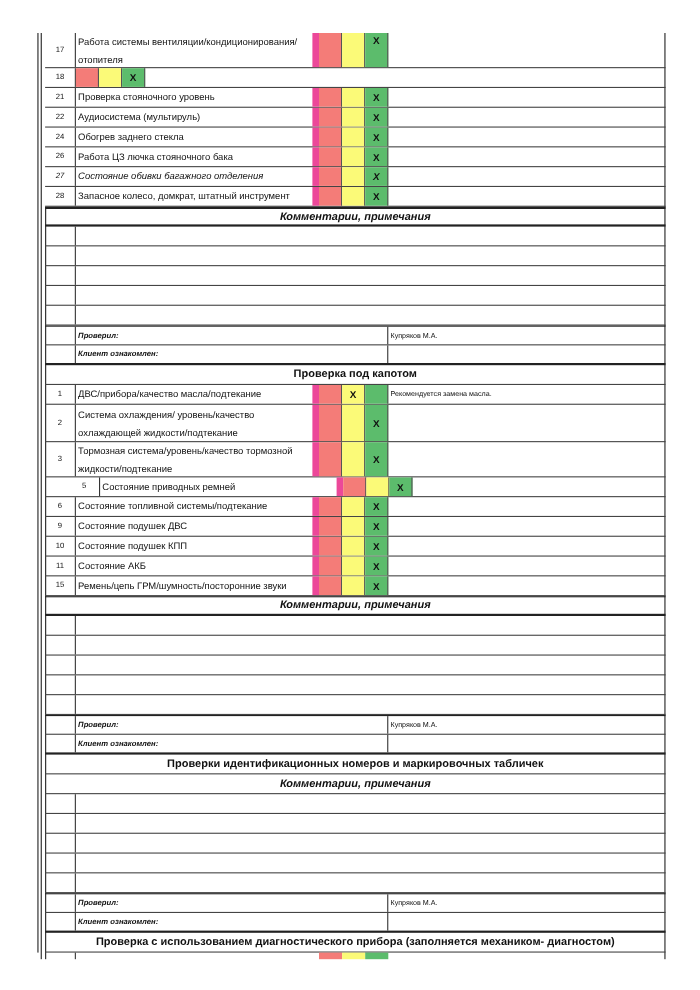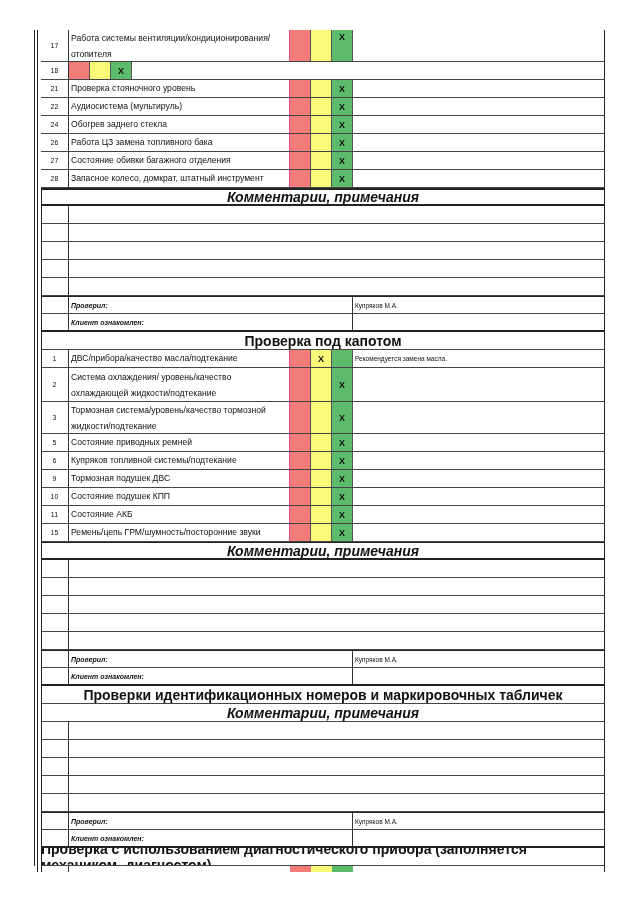--- a/index.html
+++ b/index.html
@@ -5,28 +5,28 @@
   html, body { margin: 0; padding: 0; background: #ffffff; }
   body { width: 636px; height: 900px; position: relative; overflow: hidden;
          font-family: "Liberation Sans", "DejaVu Sans", sans-serif; color: #111; }
   .page { position: absolute; left: 0; top: 0; width: 636px; height: 900px; }
   .outer-line { position: absolute; background: #222; width: 1px; }
   .sheet { position: absolute; left: 41px; top: 30px; width: 564px; }
   .row { position: relative; display: flex; border-bottom: 1px solid #444; box-sizing: border-box; }
   .row.thick { border-bottom: 2px solid #222; }
   .cell { box-sizing: border-box; display: flex; align-items: center; overflow: hidden; }
   .num { width: 28px; justify-content: center; font-size: 7px; border-right: 1px solid #333; height: 100%; }
-  .name { width: 221px; font-size: 8.6px; padding-left: 2px; line-height: 17px; border-right: 1px solid #ec4899; height: 100%; }
+  .name { width: 221px; font-size: 8.6px; padding-left: 2px; line-height: 17px; border-right: 6px solid #ec4899; height: 100%; }
   .red { width: 21px; background: #f47c78; border-right: 1px solid #555; height: 100%; justify-content: center; }
   .yellow { width: 21px; background: #fbfa78; border-right: 1px solid #555; height: 100%; justify-content: center; }
   .green { width: 21px; background: #5cbc6c; border-right: 1px solid #555; height: 100%; justify-content: center; }
   .mark { font-size: 9px; font-weight: bold; }
   .top-mark { align-items: flex-start; padding-top: 2px; }
   .note { flex: 1; font-size: 6.5px; padding-left: 2px; height: 100%; }
-  .section { justify-content: center; width: 100%; font-size: 14px; font-weight: bold; height: 100%; }
+  .section { justify-content: center; width: 100%; font-size: 10px; font-weight: bold; height: 100%; }
   .section.italic { font-style: italic; }
   .blank-num { width: 28px; border-right: 1px solid #333; height: 100%; }
   .blank-rest { flex: 1; height: 100%; }
   .sig-label { width: 284px; font-size: 7px; font-weight: bold; font-style: italic; padding-left: 2px; border-right: 1px solid #333; height: 100%; }
   .sig-value { flex: 1; font-size: 6.5px; padding-left: 2px; height: 100%; }
   .sig-value.sub { align-items: flex-end; font-size: 5px; color: #888; padding-bottom: 1px; }
   .h18 { height: 18px; }
   .partial { height: 6px; border-bottom: none; }
   .partial .red, .partial .yellow, .partial .green { border-right: none; }
 </style>
@@ -86,29 +86,29 @@
           <div class="cell name">Обогрев заднего стекла</div>
           <div class="cell red"></div>
           <div class="cell yellow"></div>
           <div class="cell green">
             <span class="mark">X</span>
           </div>
           <div class="cell note"></div>
         </div>
         <div class="row" style="height: 18px;">
           <div class="cell num">26</div>
-          <div class="cell name">Работа ЦЗ замена топливного бака</div>
-          <div class="cell red"></div>
-          <div class="cell yellow"></div>
-          <div class="cell green">
-            <span class="mark">X</span>
-          </div>
-          <div class="cell note"></div>
-        </div>
-        <div class="row" style="height: 18px;">
+          <div class="cell name">Работа ЦЗ лючка стояночного бака</div>
+          <div class="cell red"></div>
+          <div class="cell yellow"></div>
+          <div class="cell green">
+            <span class="mark">X</span>
+          </div>
+          <div class="cell note"></div>
+        </div>
+        <div class="row" style="height: 18px; font-style: italic;">
           <div class="cell num">27</div>
           <div class="cell name">Состояние обивки багажного отделения</div>
           <div class="cell red"></div>
           <div class="cell yellow"></div>
           <div class="cell green">
             <span class="mark">X</span>
           </div>
           <div class="cell note"></div>
         </div>
         <div class="row" style="height: 18px;">
@@ -186,43 +186,43 @@
         <div class="row" style="height: 32px;">
           <div class="cell num">3</div>
           <div class="cell name" style="line-height: 16px;">Тормозная система/уровень/качество тормозной жидкости/подтекание</div>
           <div class="cell red"></div>
           <div class="cell yellow"></div>
           <div class="cell green">
             <span class="mark">X</span>
           </div>
           <div class="cell note"></div>
         </div>
-        <div class="row" style="height: 18px;">
+        <div class="row" style="height: 18px; padding-left: 22px;">
           <div class="cell num">5</div>
           <div class="cell name">Состояние приводных ремней</div>
           <div class="cell red"></div>
           <div class="cell yellow"></div>
           <div class="cell green">
             <span class="mark">X</span>
           </div>
           <div class="cell note"></div>
         </div>
         <div class="row" style="height: 18px;">
           <div class="cell num">6</div>
-          <div class="cell name">Купряков топливной системы/подтекание</div>
+          <div class="cell name">Состояние топливной системы/подтекание</div>
           <div class="cell red"></div>
           <div class="cell yellow"></div>
           <div class="cell green">
             <span class="mark">X</span>
           </div>
           <div class="cell note"></div>
         </div>
         <div class="row" style="height: 18px;">
           <div class="cell num">9</div>
-          <div class="cell name">Тормозная подушек ДВС</div>
+          <div class="cell name">Состояние подушек ДВС</div>
           <div class="cell red"></div>
           <div class="cell yellow"></div>
           <div class="cell green">
             <span class="mark">X</span>
           </div>
           <div class="cell note"></div>
         </div>
         <div class="row" style="height: 18px; text-align: center;">
           <div class="cell num">10</div>
           <div class="cell name">Состояние подушек КПП</div>

